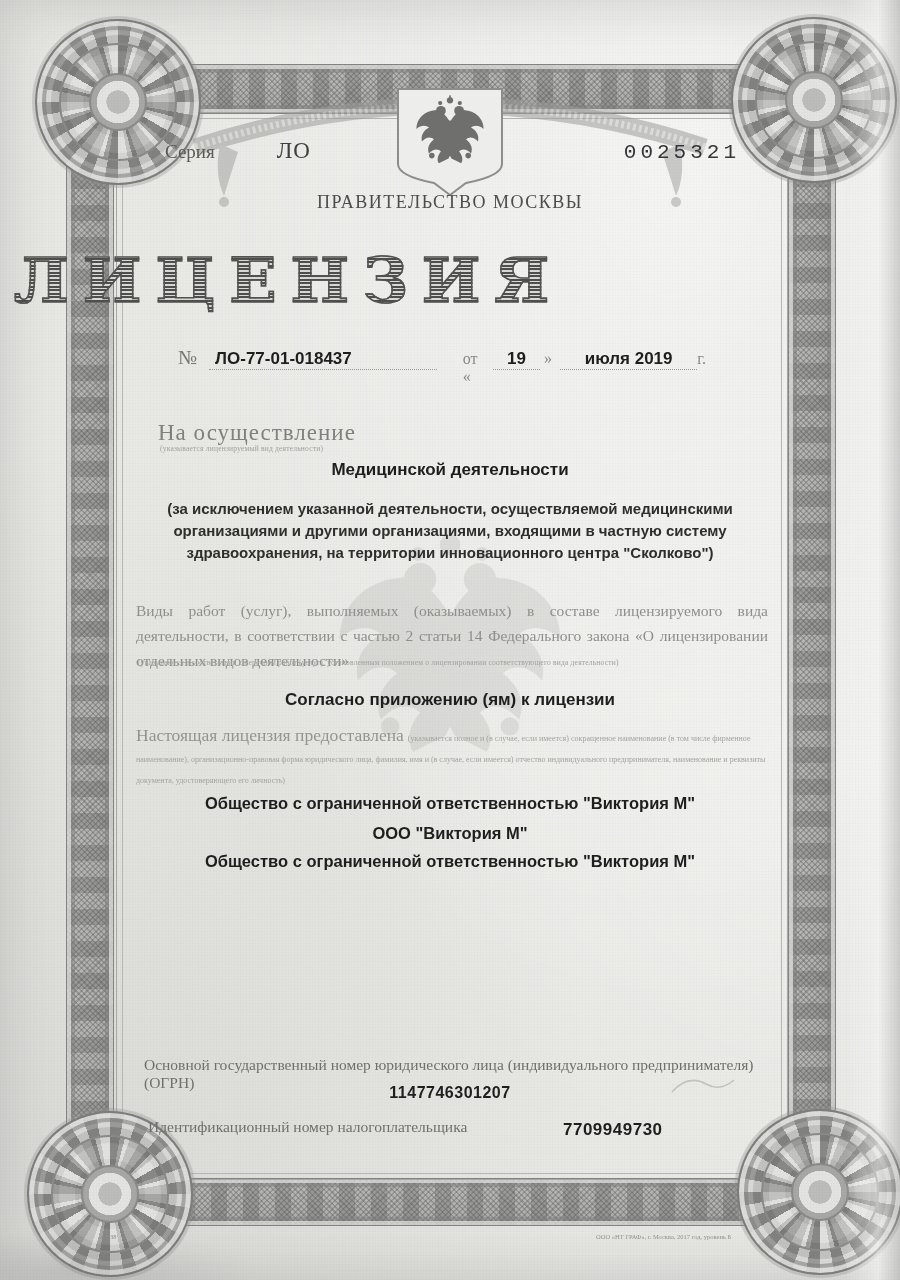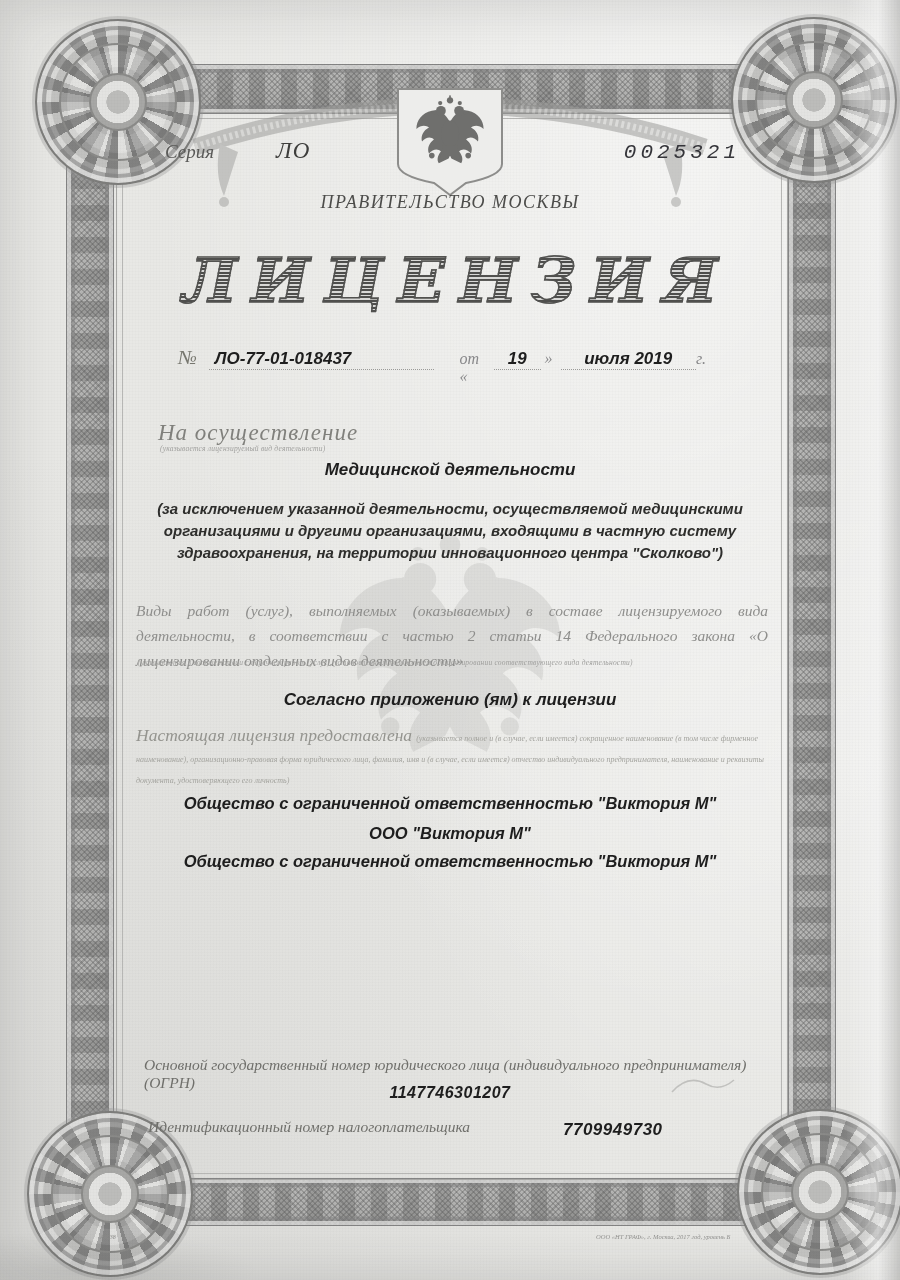--- a/index.html
+++ b/index.html
@@ -50,32 +50,32 @@
   .arch{position:absolute;left:190px;top:92px;width:520px;height:130px;z-index:1;opacity:.55;}
   
   .coat{position:absolute;left:394px;top:86px;width:112px;height:112px;z-index:3;}
   .watermark{position:absolute;left:312px;top:492px;width:276px;height:340px;opacity:.13;z-index:2;}
   .inkmark{position:absolute;left:668px;top:1072px;width:70px;height:26px;opacity:.35;z-index:4;}
   .stain-right{position:absolute;right:0;top:0;width:55px;height:1280px;
     background:linear-gradient(90deg,transparent,rgba(255,255,255,.5) 60%,rgba(140,140,140,.18));}
   .stain-bl{position:absolute;left:0;top:1230px;width:260px;height:50px;
     background:radial-gradient(ellipse at 30% 80%, rgba(80,80,80,.12), transparent 70%);}
   
-  .abs{position:absolute;z-index:5;font-style:italic;}
+  .abs{position:absolute;z-index:5;}
   .tiny{font-size:7.5px;color:#a0a09e;letter-spacing:.2px;}
   .bold-fill{font-family:"Liberation Sans",sans-serif;font-weight:700;color:#1e1e1e;}
   .hdr-row{left:165px;top:138px;width:575px;display:flex;align-items:baseline;}
   .series-label{font-size:19px;color:#5a5a58;}
   .series-value{font-size:23px;color:#3e3e3c;margin-left:62px;letter-spacing:1px;}
   .form-number{margin-left:auto;font-family:"Liberation Mono",monospace;font-size:21px;
     letter-spacing:4px;color:#35353a;}
   .gov{left:0;top:192px;width:900px;text-align:center;font-size:18px;letter-spacing:1.5px;color:#4c4c4a;}
   .dep{left:0;top:216px;width:900px;text-align:center;font-size:21px;font-weight:700;
     letter-spacing:1.5px;color:#3c3c3a;}
-  .doc-title{left:0;top:244px;width:900px;text-align:center;
+  .doc-title{left:0;top:244px;width:900px;
     font-family:"DejaVu Serif",serif;font-weight:700;font-size:62px;letter-spacing:14px;
     padding-left:14px;box-sizing:border-box;color:#4d4d4b;}
   @supports ((-webkit-background-clip:text)){
     .doc-title{color:transparent;
       background:repeating-linear-gradient(180deg,#4e4e4c 0 2px,#d8d8d6 2px 3.5px);
       -webkit-background-clip:text;background-clip:text;-webkit-text-stroke:1.6px #525250;}
   }
   .num-row{left:178px;top:346px;width:528px;display:flex;align-items:baseline;}
   .num-label{font-size:20px;color:#77776f;}
   .cell{border-bottom:1px dotted #9a9a98;text-align:center;}

